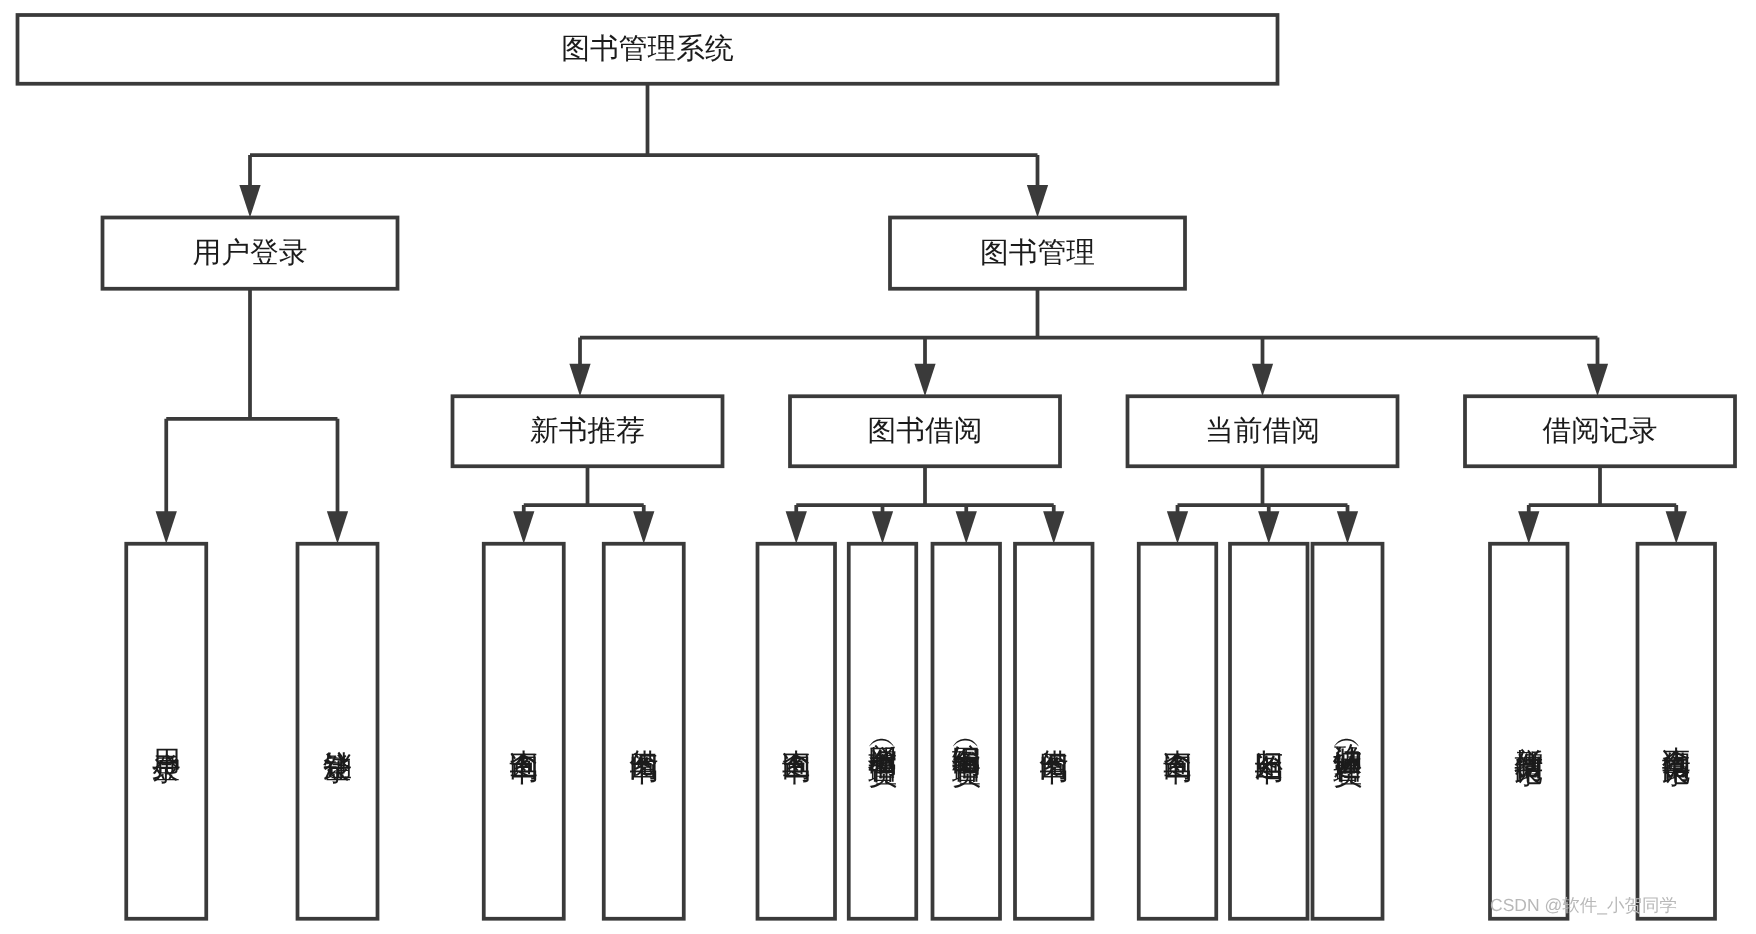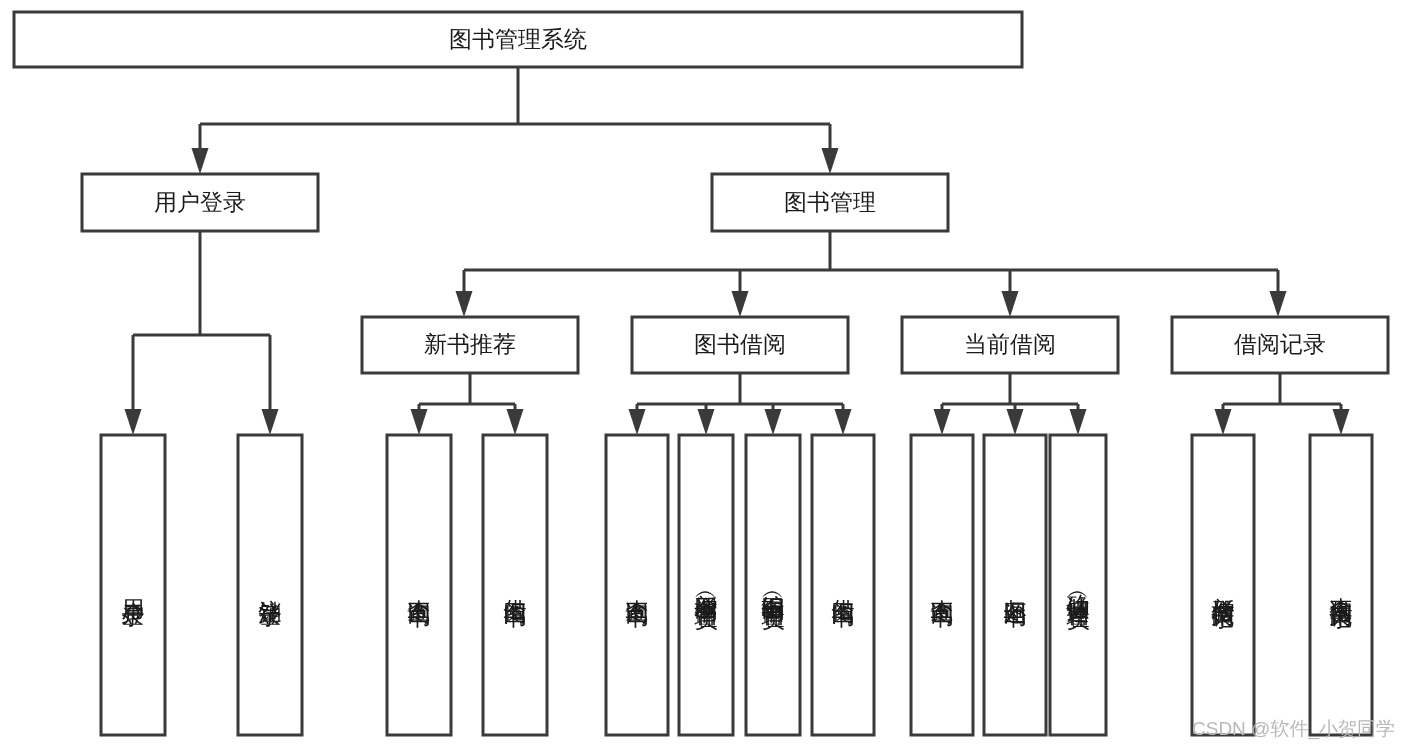--- a/index.html
+++ b/index.html
@@ -62,21 +62,21 @@
     color: #1b1b1b;
     writing-mode: vertical-rl;
     text-orientation: upright;
     letter-spacing: 2px;
     white-space: nowrap;
     line-height: 1;
   }
   .watermark {
     position: absolute;
     font-family: "Liberation Sans", "DejaVu Sans", sans-serif;
-    font-size: 19px;
+    font-size: 14px;
     color: #b8b8b8;
     white-space: nowrap;
     pointer-events: none;
   }
 </style>
 </head>
 <body>
 
 <div id="diagram-root">
   <svg class="diagram-canvas" viewBox="0 0 1405 747">

